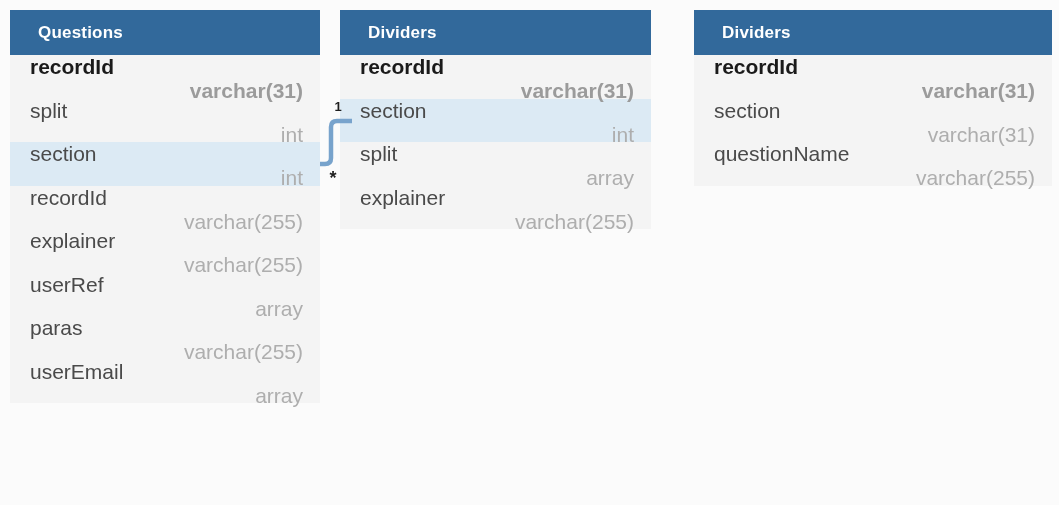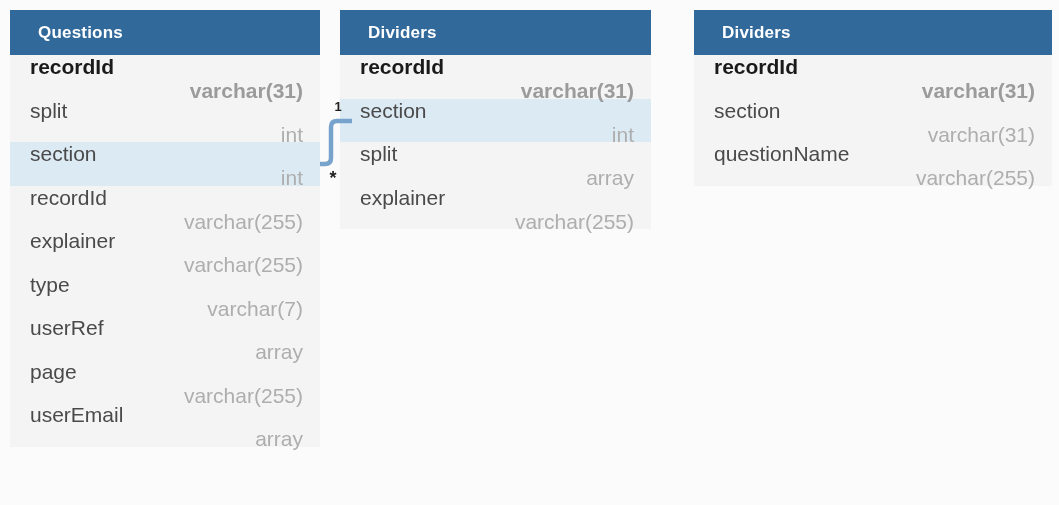--- a/index.html
+++ b/index.html
@@ -73,33 +73,29 @@
   <div class="row">
     <span class="fname">recordId</span>
     <span class="ftype">varchar(255)</span>
   </div>
 
   <div class="row">
     <span class="fname">explainer</span>
     <span class="ftype">varchar(255)</span>
   </div>
 
-  <div class="row">
-    <span class="fname">type</span>
-    <span class="ftype">varchar(7)</span>
-  </div>
 
   <div class="row">
     <span class="fname">userRef</span>
     <span class="ftype">array</span>
   </div>
 
 
   <div class="row">
-    <span class="fname">page</span>
+    <span class="fname">paras</span>
     <span class="ftype">varchar(255)</span>
   </div>
 
   <div class="row">
     <span class="fname">userEmail</span>
     <span class="ftype">array</span>
   </div>
 </div>
   </section>
 

